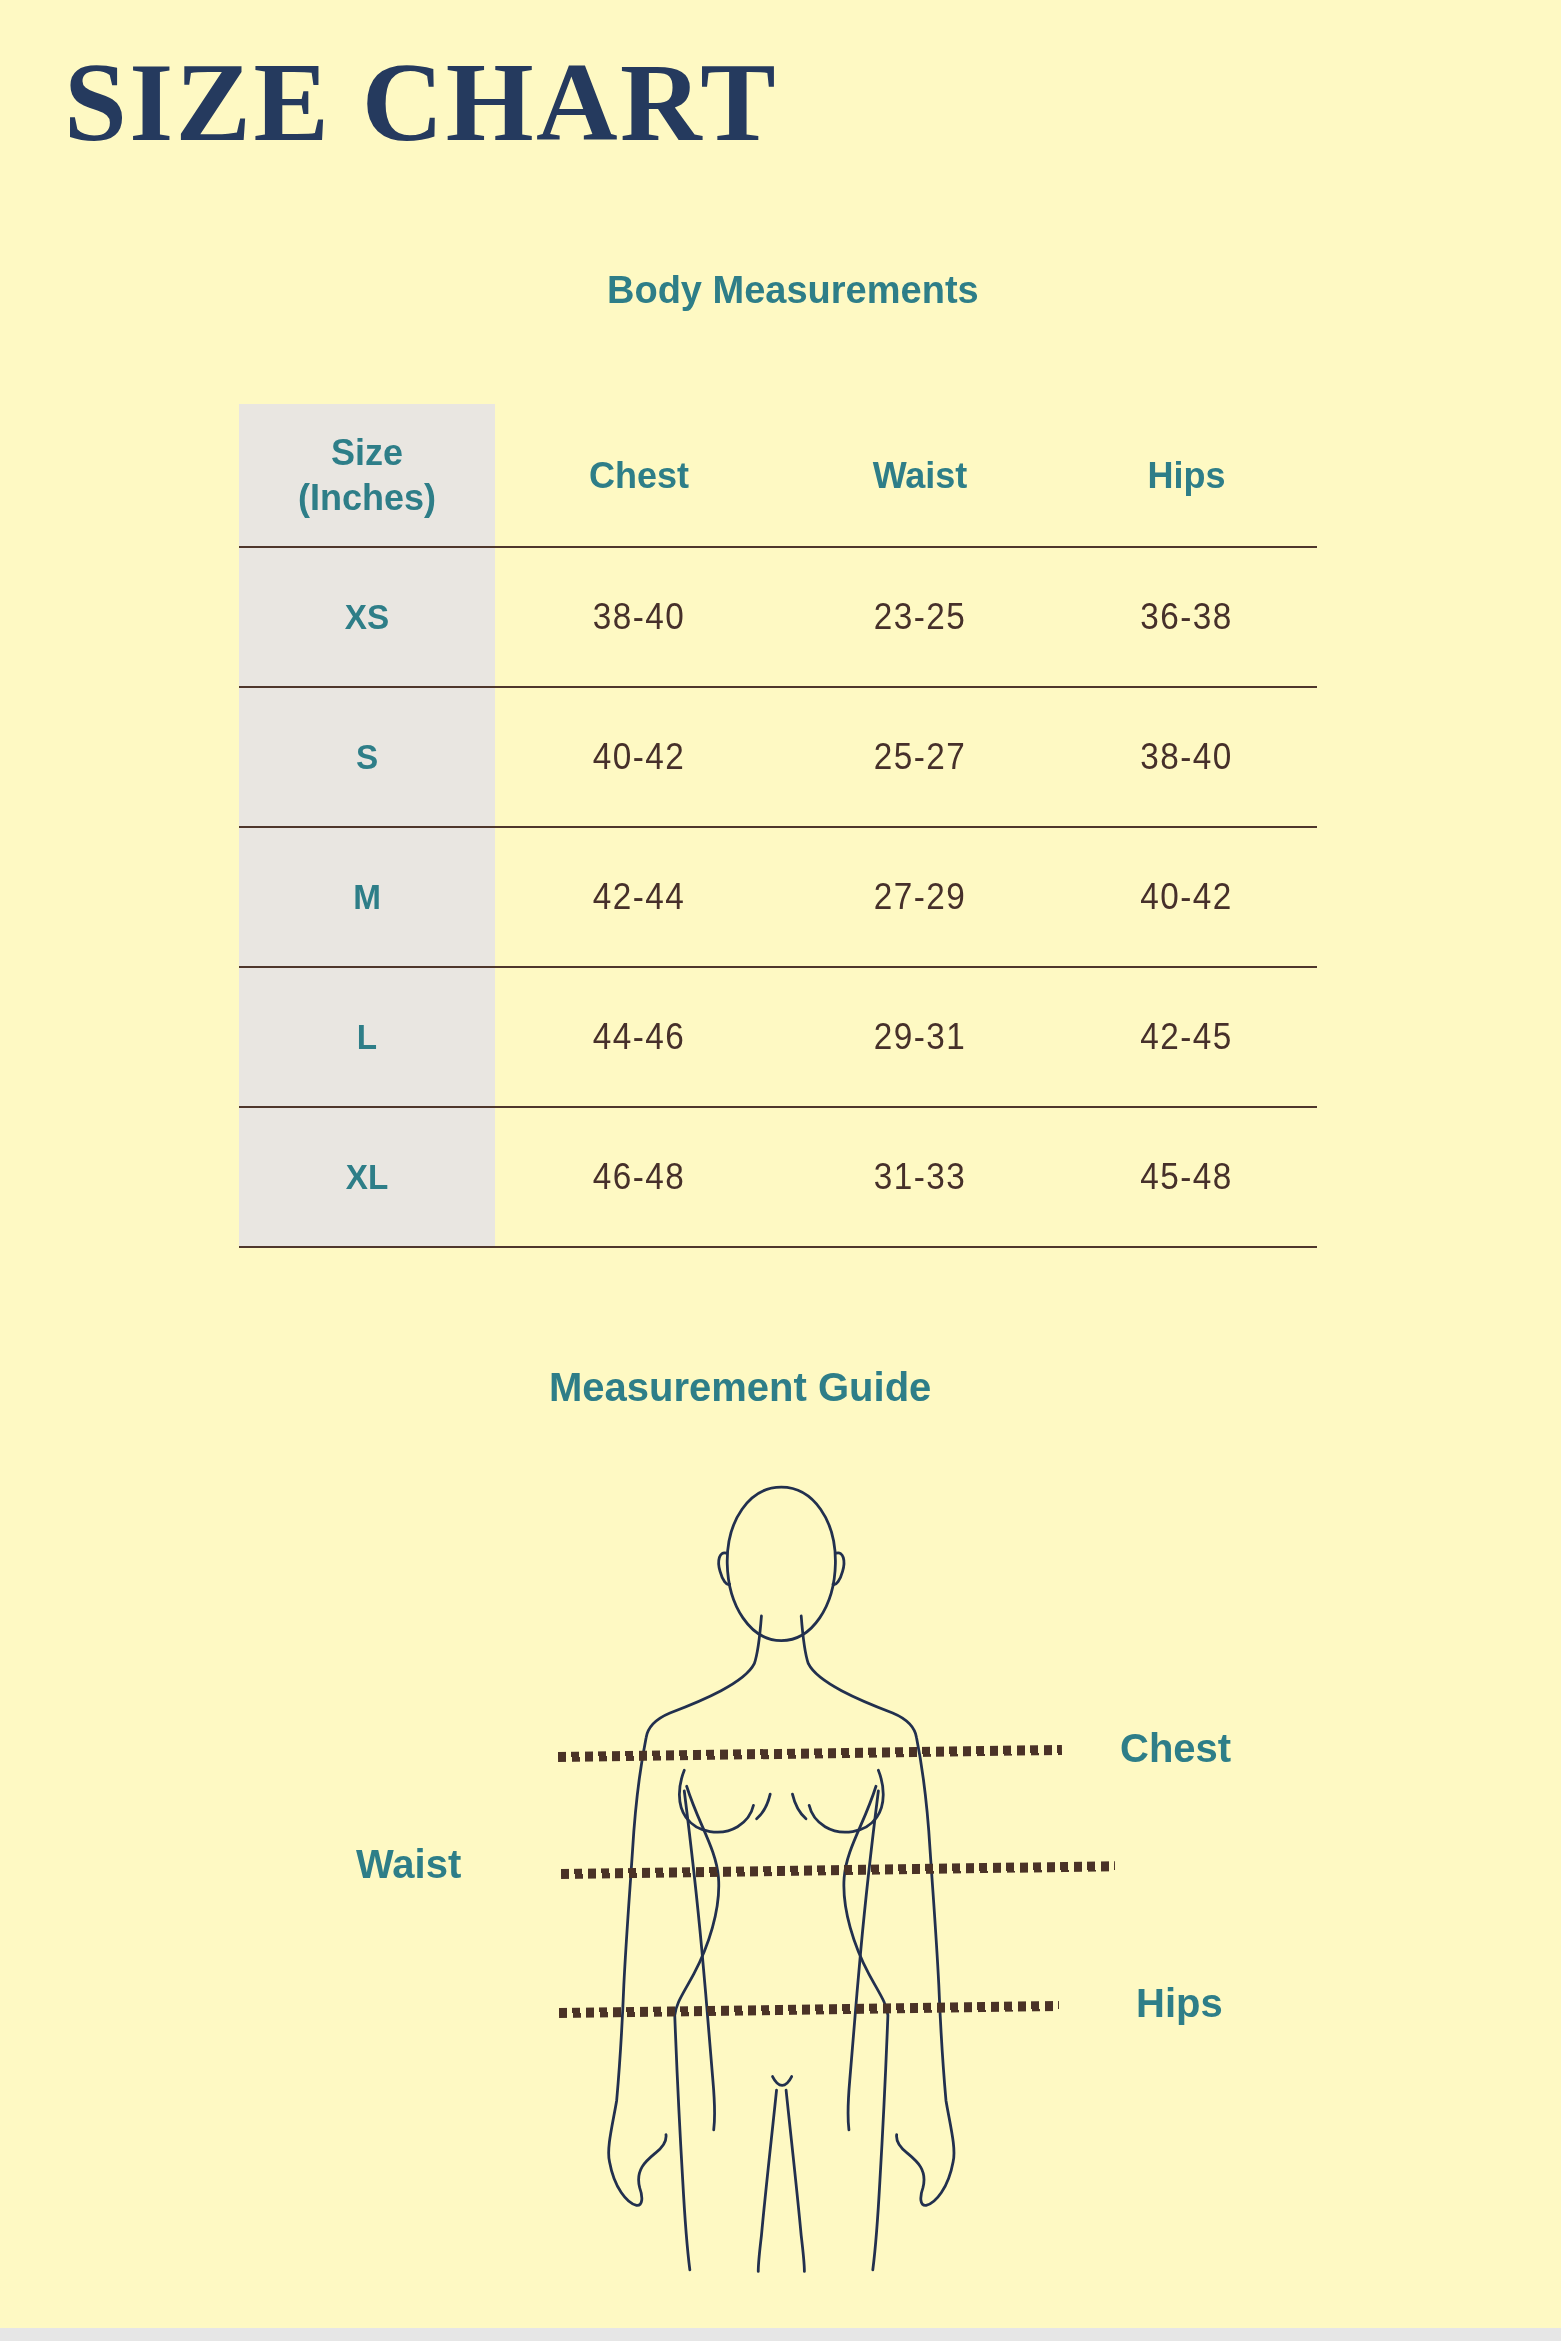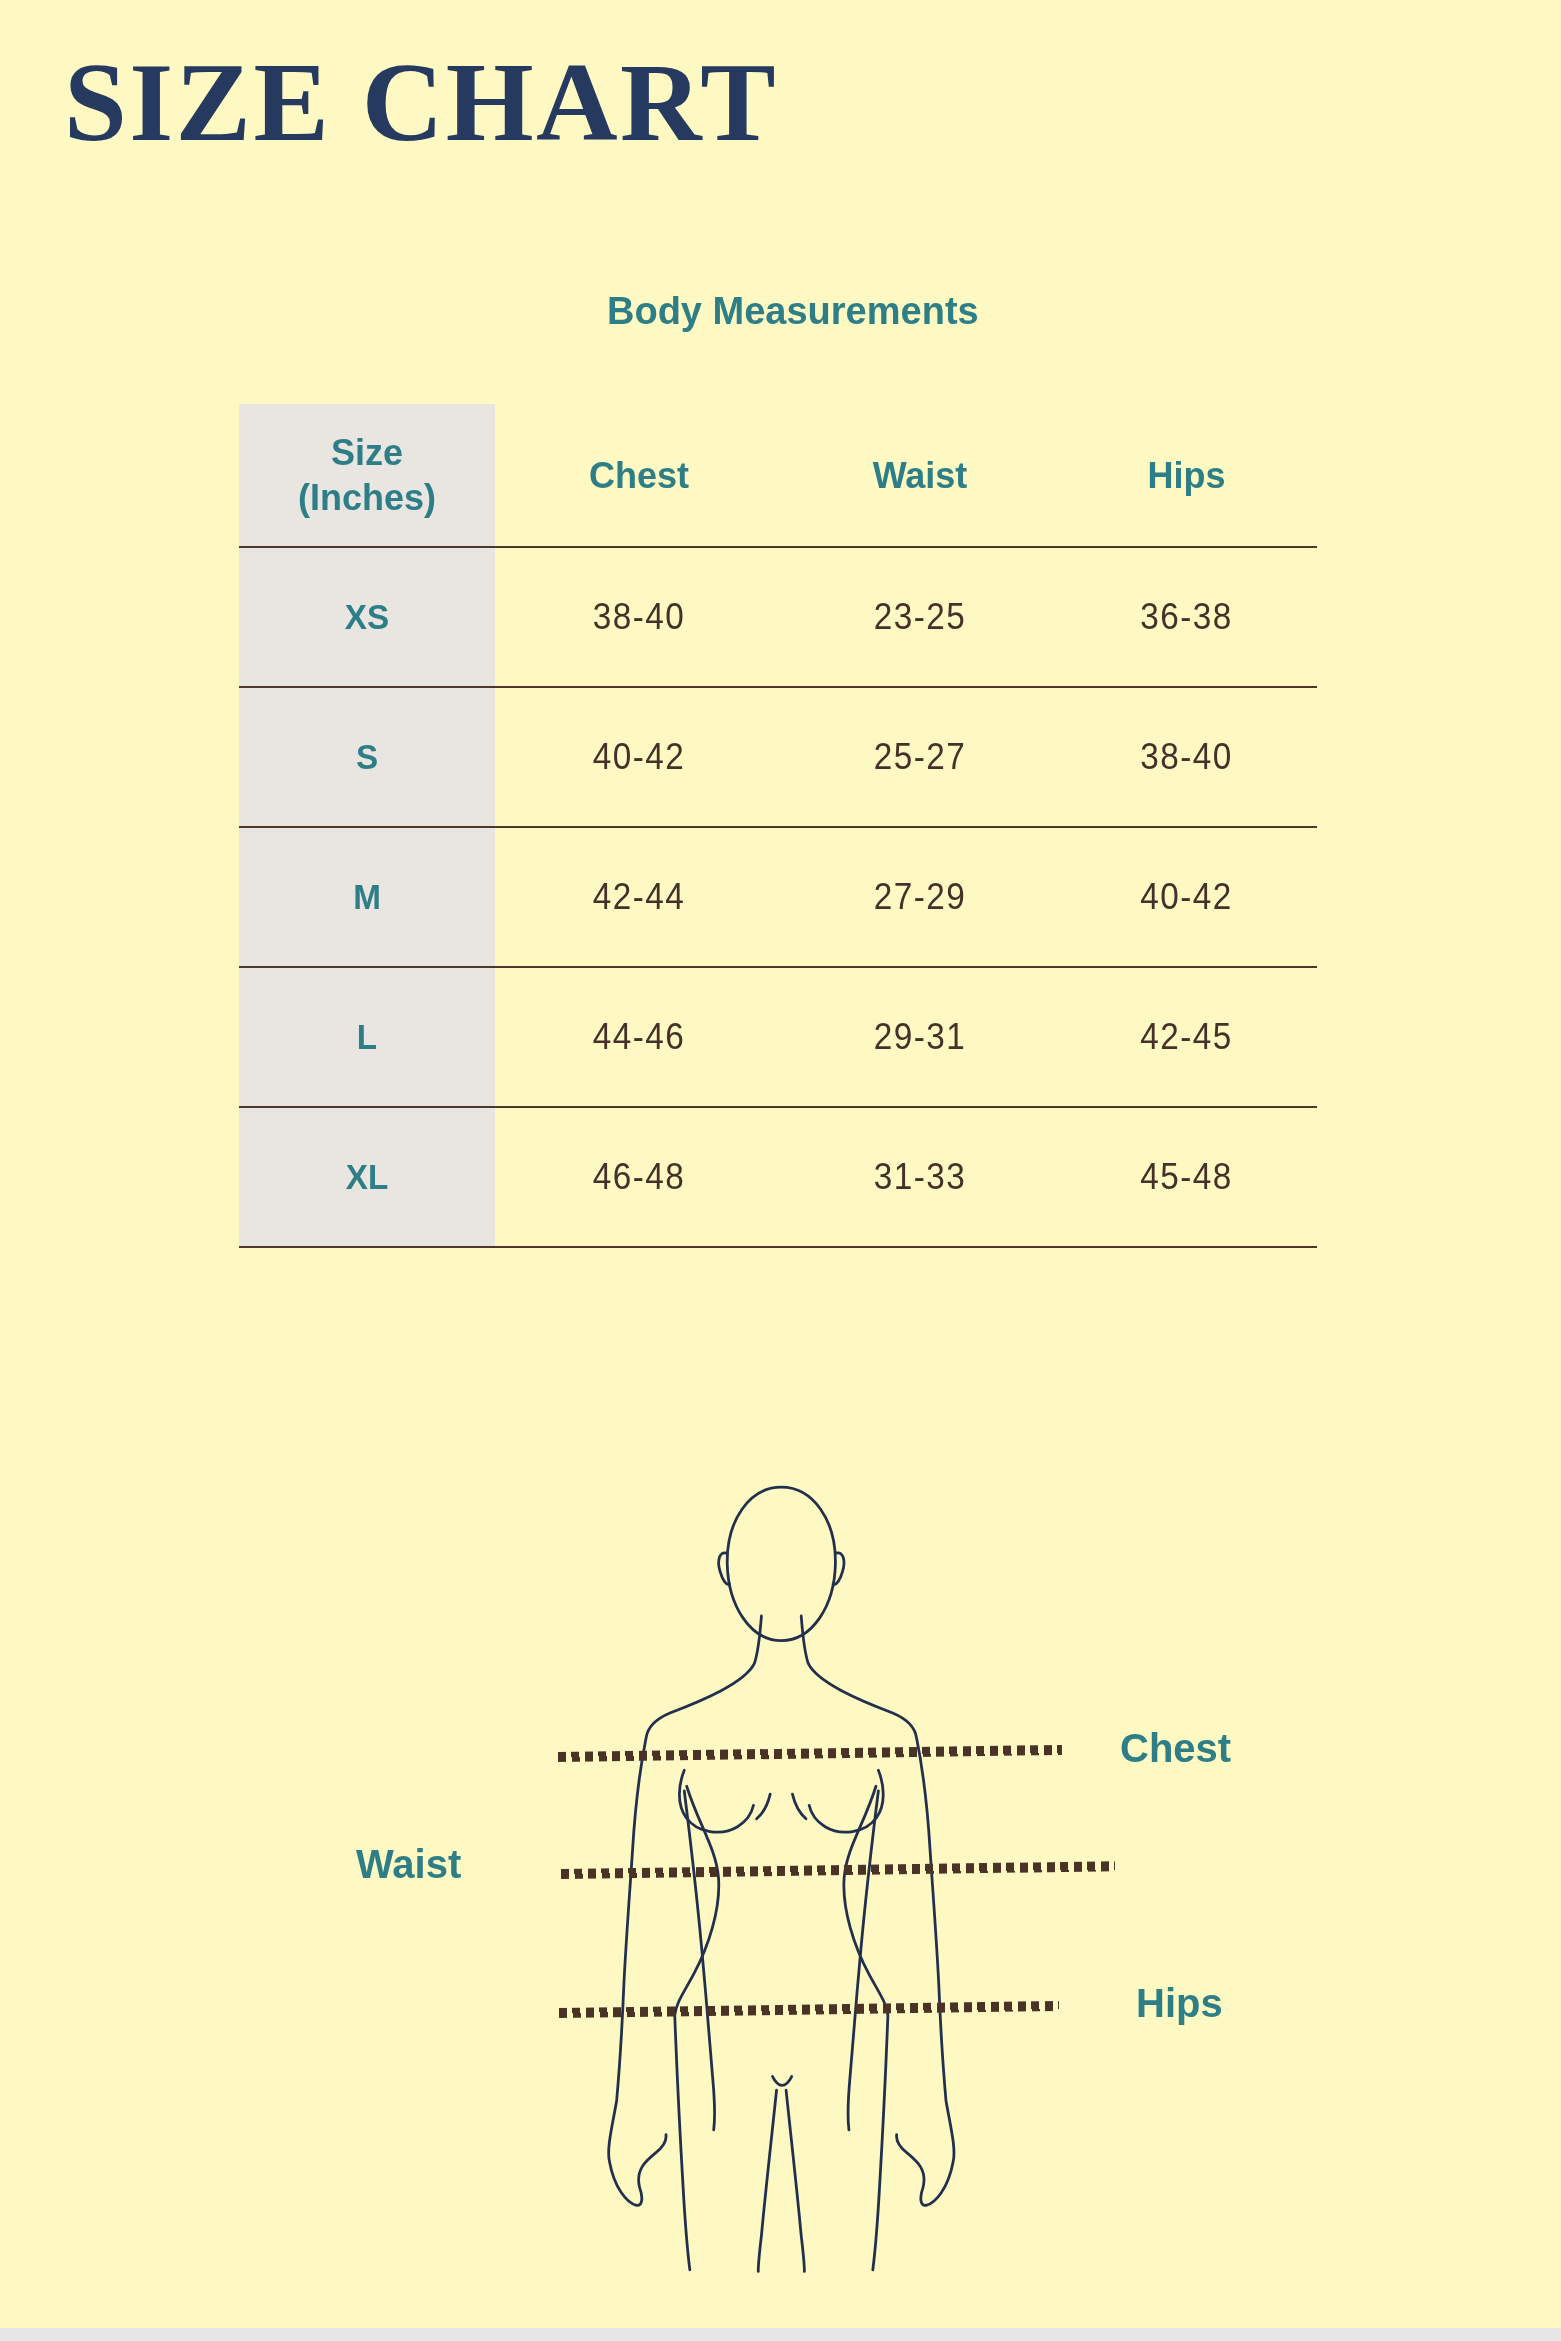--- a/index.html
+++ b/index.html
@@ -18,21 +18,21 @@
   .brand{
     position:absolute;left:1195px;top:57px;
     display:flex;align-items:center;gap:8px;
   }
   .brand-name{
     font-family:"Liberation Serif","DejaVu Serif",serif;
     font-size:59px;font-weight:700;color:#253a5e;letter-spacing:0.8px;line-height:1;
   }
   
   .section-heading{
-    position:absolute;color:#2e7e88;font-weight:700;white-space:nowrap;margin-top:21px;
+    position:absolute;color:#2e7e88;font-weight:700;white-space:nowrap;
   }
   .h-bodymeasure{left:607px;top:269px;font-size:38px;}
   .h-guide{left:549px;top:1365px;font-size:40px;}
   .size-table{position:absolute;left:239px;top:404px;width:1078px;}
   .beige-col{
     position:absolute;left:0;top:0;width:256px;height:100%;
     background:#e9e6e1;z-index:0;
   }
   .rows{position:relative;z-index:1;}
   .row{display:flex;border-bottom:2.4px solid #4f372c;height:138px;}
@@ -117,20 +117,21 @@
 
       <div class="row">
         <div class="cell c1 sizecell">XL</div>
         <div class="cell c2 valcell">46-48</div>
         <div class="cell c3 valcell">31-33</div>
         <div class="cell c4 valcell">45-48</div>
       </div>
     </div>
   </div>
 
+  <div class="section-heading h-guide">Measurement Guide</div>
 
   <svg class="figure-svg" width="525" height="867" viewBox="0 0 660 1090" fill="none" stroke="#22304e" stroke-width="3.5" stroke-linecap="round">
 
     <path d="M282 14 C 322 14 351 56 350 110 C 349 163 321 207 282 207 C 243 207 215 163 214 110 C 213 56 242 14 282 14 Z"></path>
 
     <path d="M213 97 C 204 94 201 107 205 120 C 208 131 213 138 217 136"></path>
     <path d="M351 97 C 360 94 363 107 359 120 C 356 131 351 138 347 136"></path>
 
     <path d="M257 176 C 255 202 253 222 248 236 C 236 260 184 282 142 298 C 123 306 114 316 112 329 C 103 374 98 420 95 470 C 91 530 87 580 84 640 C 82 690 79 740 75 785 C 70 815 62 845 66 862 C 72 895 88 914 100 917 C 108 918 108 906 104 895 C 98 872 112 861 124 851 C 133 844 138 836 137 828"></path>
 

